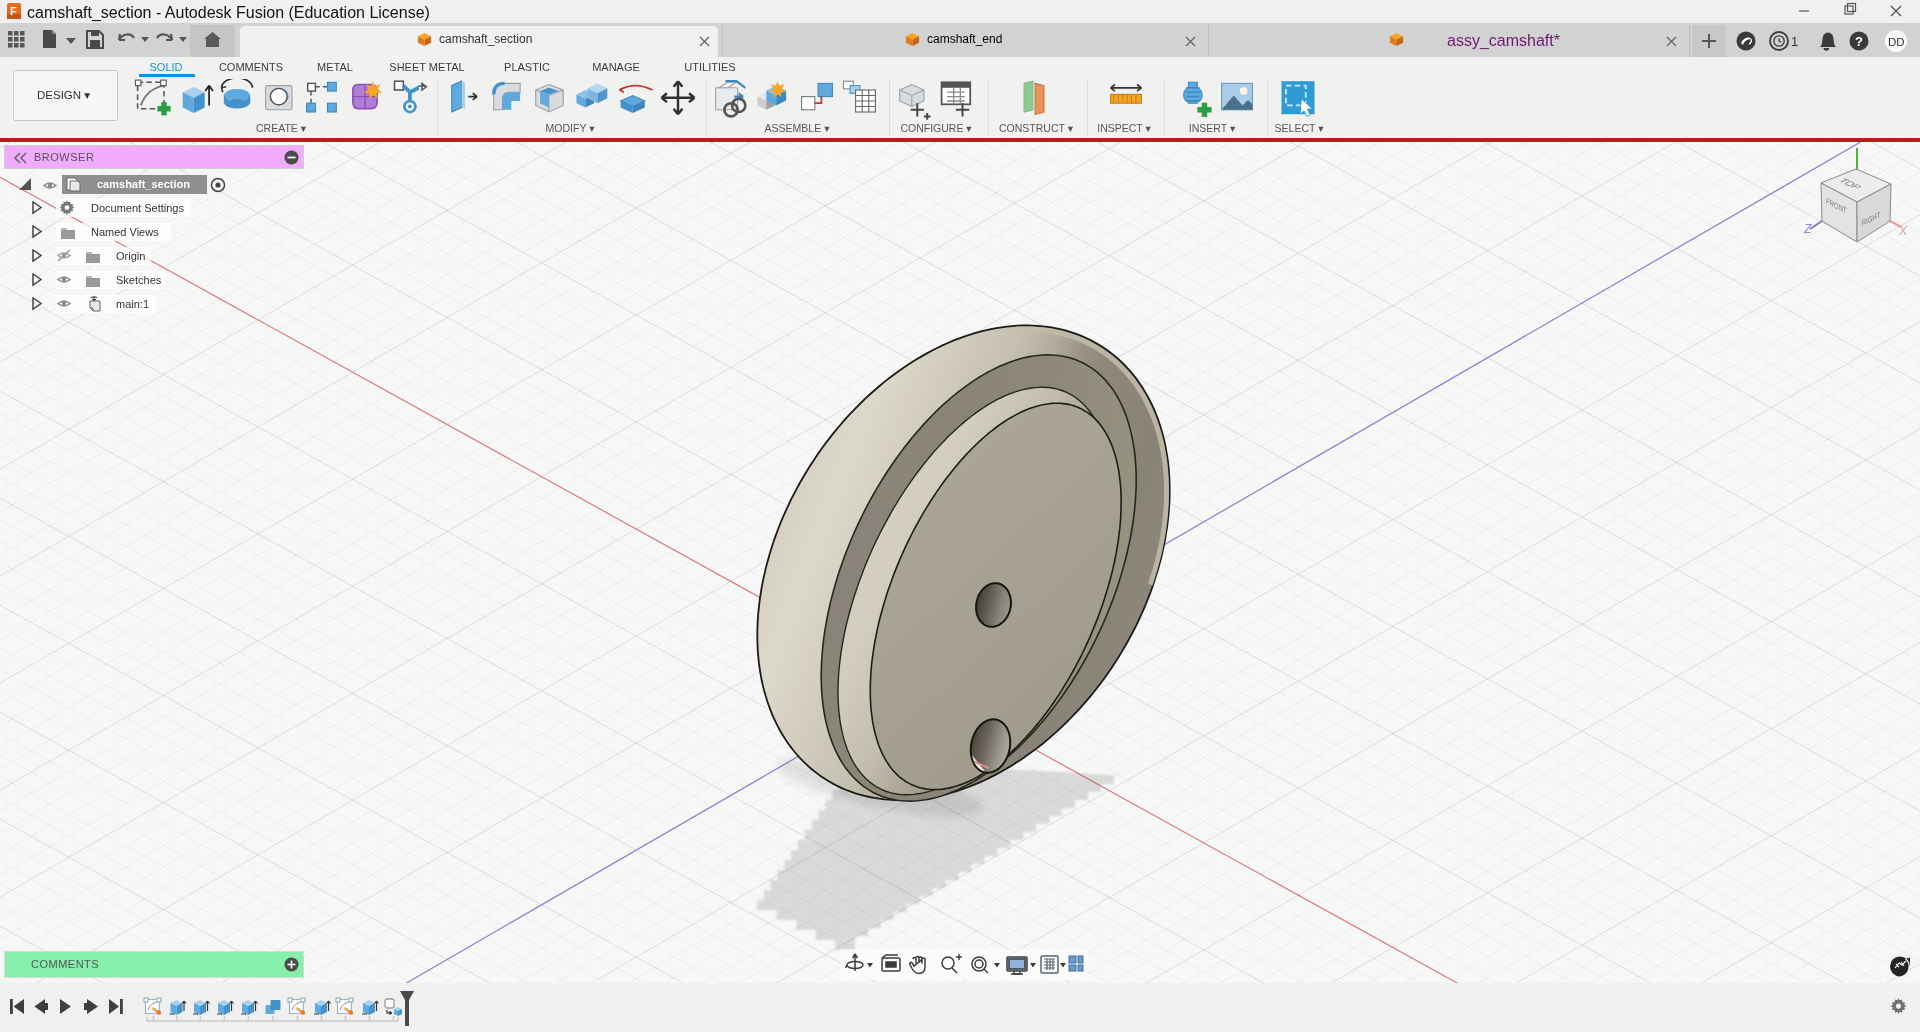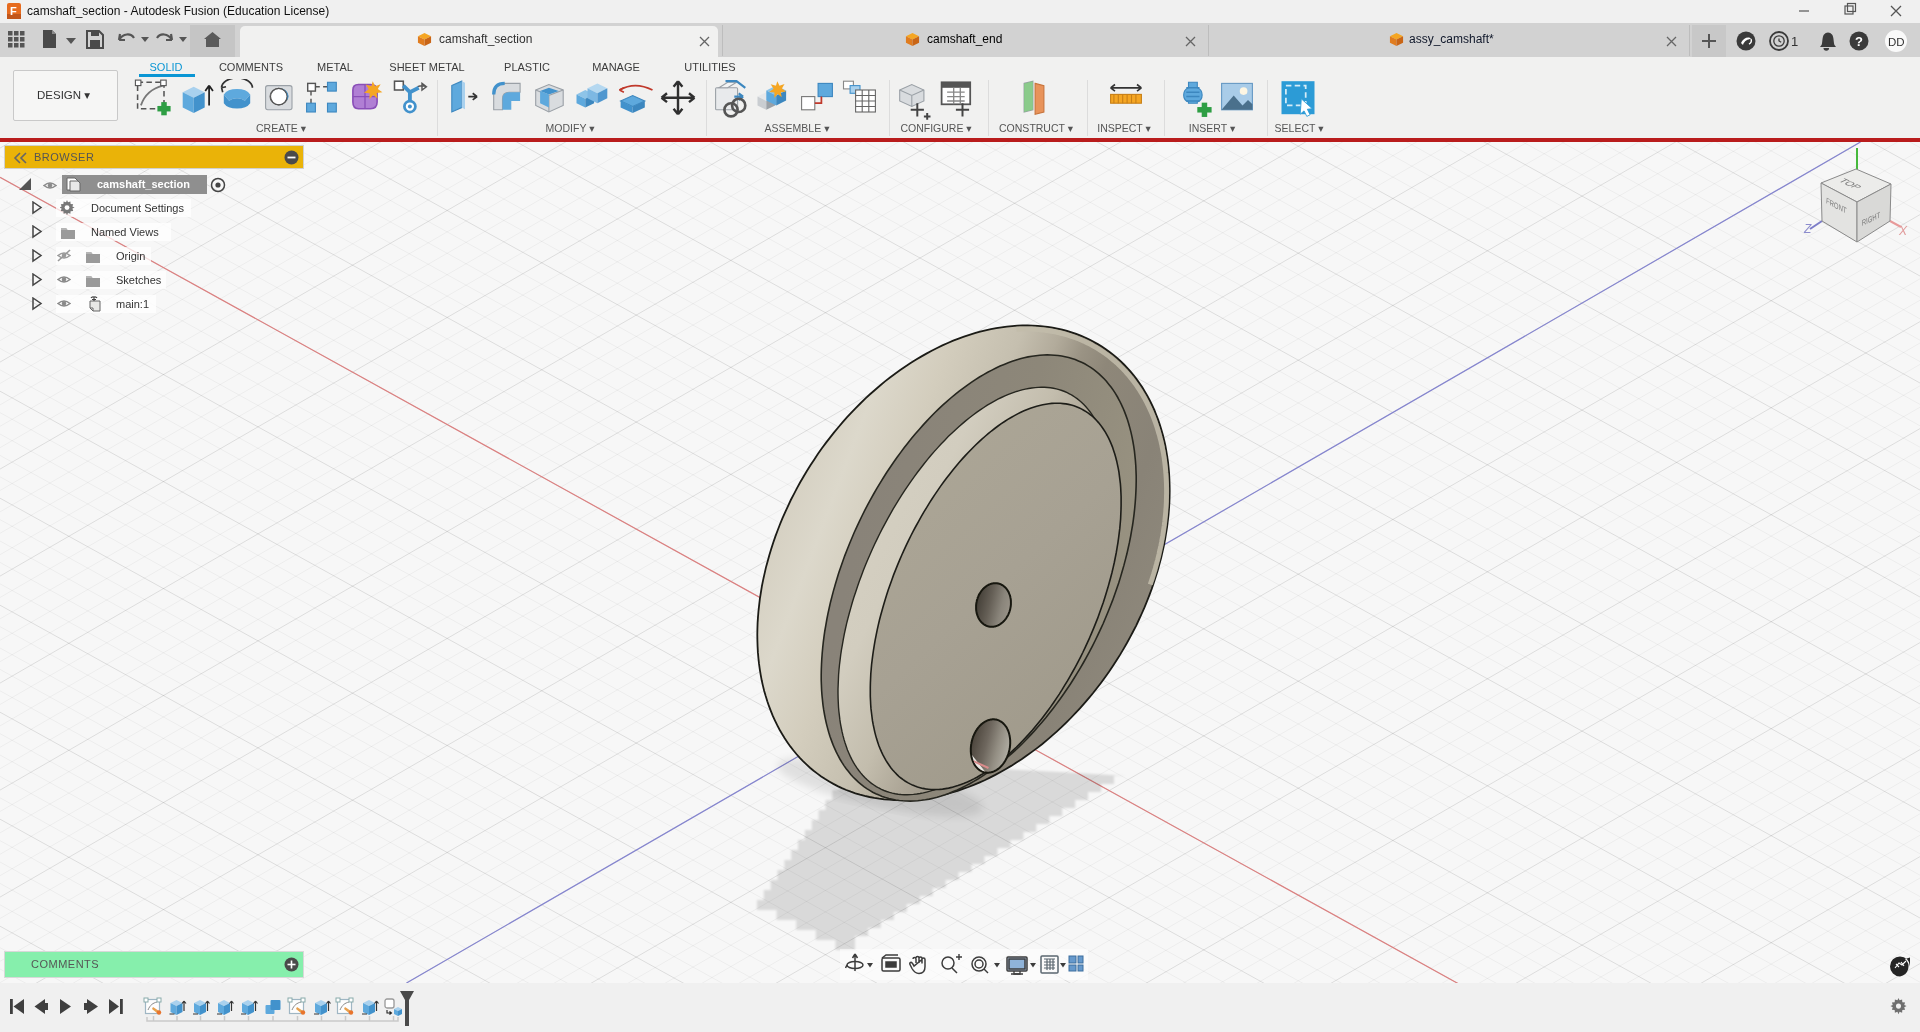--- a/index.html
+++ b/index.html
@@ -1,26 +1,26 @@
 <!DOCTYPE html>
 <html><head><meta charset="utf-8"><style>
 *{margin:0;padding:0;box-sizing:border-box}
 html,body{width:1920px;height:1032px;overflow:hidden;font-family:"Liberation Sans",sans-serif;background:#f0f0f0}
 .abs{position:absolute}
 #titlebar{position:absolute;left:0;top:0;width:1920px;height:23px;background:#f0f0f0}
-#titlebar .t{position:absolute;left:27px;top:4px;font-size:12px;color:#111}
+#titlebar .t{position:absolute;left:27px;top:4px;font-size:16px;color:#111}
 #tabbar{position:absolute;left:0;top:23px;width:1920px;height:34px;background:#d2d2d2}
 #ribbon{position:absolute;left:0;top:57px;width:1920px;height:85px;background:#f1f1f0;border-bottom:4px solid #b91c1c}
 .rtab{position:absolute;top:4px;font-size:11px;color:#3c3c3c;transform:translateX(-50%)}
 .rtab.act{color:#0a96d4}
 .glabel{position:absolute;top:65px;font-size:10.5px;color:#555;transform:translateX(-50%);white-space:nowrap}
 .gsep{position:absolute;top:23px;width:1px;height:56px;background:#dcdcdc}
 .icon{position:absolute;top:24px}
 #vpwrap{position:absolute;left:0;top:142px;width:1920px;height:841px}
-#browserhdr{position:absolute;left:4px;top:145px;width:300px;height:24px;background:#eab308;border:1px solid #d0d0d0}
+#browserhdr{position:absolute;left:4px;top:145px;width:300px;height:24px;background:#f0abfc;border:1px solid #d0d0d0}
 .brow{position:absolute;font-size:11px;color:#333;white-space:nowrap}
 .rowbg{background:rgba(255,255,255,0.75);padding:2px 6px 2px 2px}
 #comments{position:absolute;left:4px;top:951px;width:300px;height:27px;background:#86efac;border:1px solid #d8d8d8}
 #navbar{position:absolute;left:840px;top:949px;width:248px;height:31px;background:rgba(255,255,255,0.55)}
 #timeline{position:absolute;left:0;top:983px;width:1920px;height:49px;background:#f0f0f0}
 svg{display:block}
 </style></head><body>
 <div id="titlebar">
 <svg class="abs" style="left:7px;top:3px" width="16" height="17">
       <rect x="0" y="0" width="14" height="16" rx="2" fill="#e66b1f"></rect>
@@ -88,21 +88,21 @@
 <div class="abs" style="left:927px;top:9px;font-size:12px;color:#000000">camshaft_end</div>
 <svg class="abs" style="left:1185px;top:13px" width="11" height="11">
       <path d="M1 1 L10 10 M10 1 L1 10" stroke="#666" stroke-width="1.3"></path>
     </svg>
 <div class="abs" style="left:1208px;top:2px;width:1px;height:31px;background:#bdbdbd"></div>
 <svg class="abs" style="left:1389px;top:9px" width="15" height="15" viewBox="0 0 16 16">
       <polygon points="8,1 15,4.5 8,8 1,4.5" fill="#f5a623"></polygon>
       <polygon points="1,4.5 8,8 8,15 1,11.5" fill="#e07c1f"></polygon>
       <polygon points="15,4.5 8,8 8,15 15,11.5" fill="#c96516"></polygon>
     </svg>
-<div class="abs" style="left:1409px;top:9px;font-size:12px;color:#0f172a">assy_camshaft*</div>
+<div class="abs" style="left:1447px;top:9px;font-size:16px;color:#701a75">assy_camshaft*</div>
 <svg class="abs" style="left:1666px;top:13px" width="11" height="11">
       <path d="M1 1 L10 10 M10 1 L1 10" stroke="#666" stroke-width="1.3"></path>
     </svg>
 <div class="abs" style="left:1689px;top:2px;width:1px;height:31px;background:#bdbdbd"></div>
 <div class="abs" style="left:1692px;top:2px;width:34px;height:32px;background:#c8c8c8"></div>
 <svg class="abs" style="left:1700px;top:9px" width="18" height="18">
       <path d="M9 2 V16 M2 9 H16" stroke="#555" stroke-width="2"></path>
     </svg>
 <svg class="abs" style="left:1735px;top:7px" width="190" height="22">
 <g>

